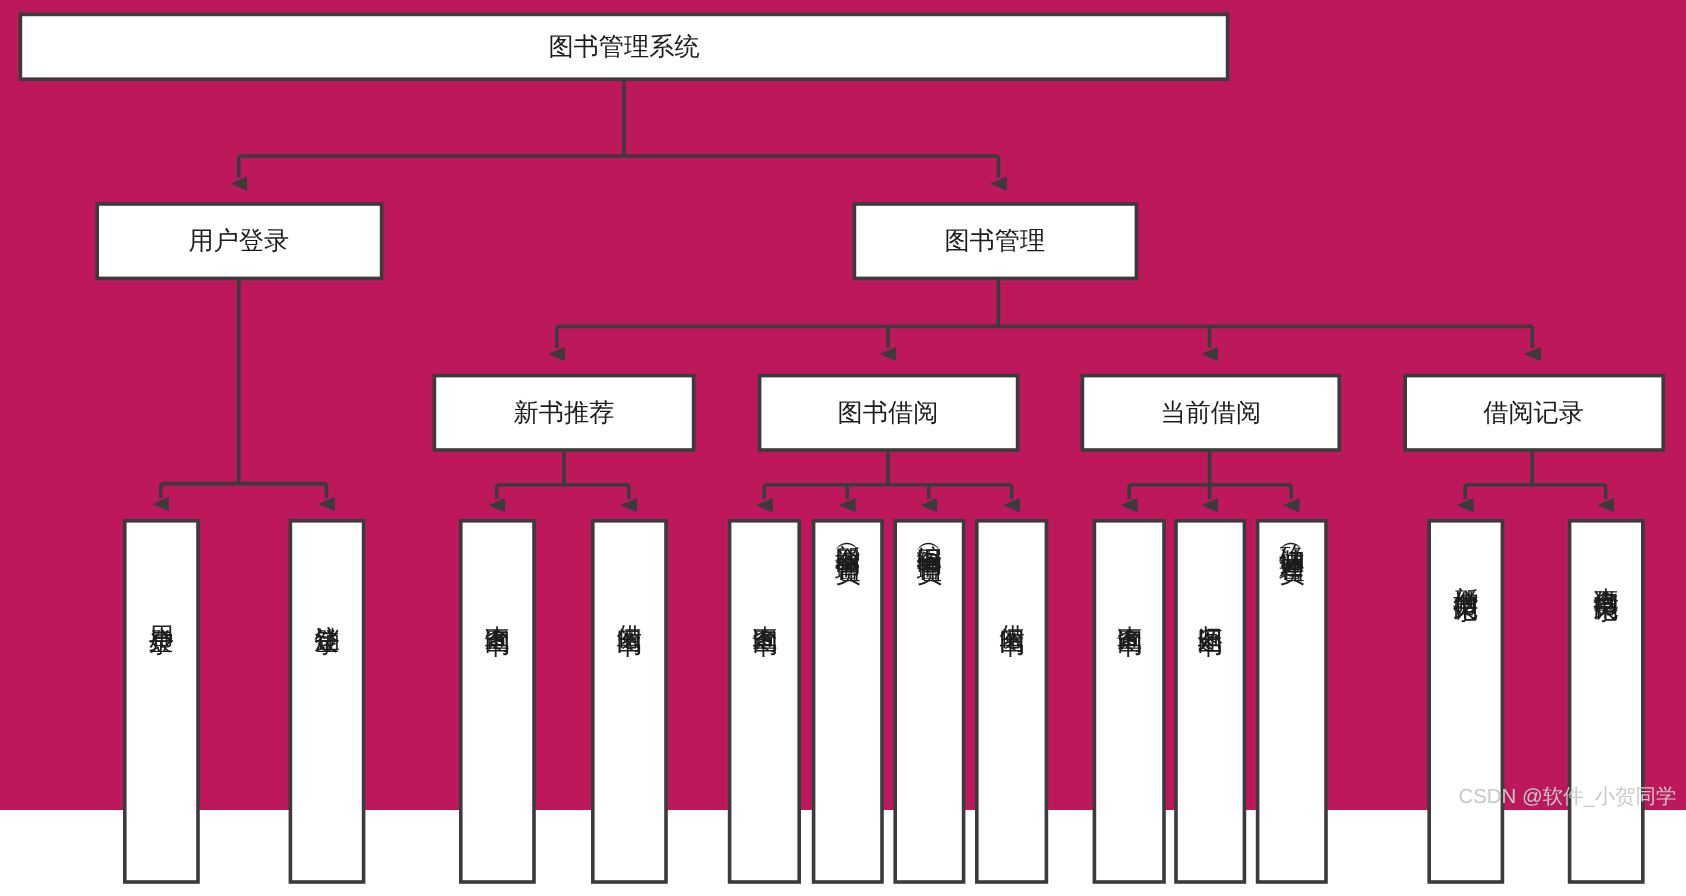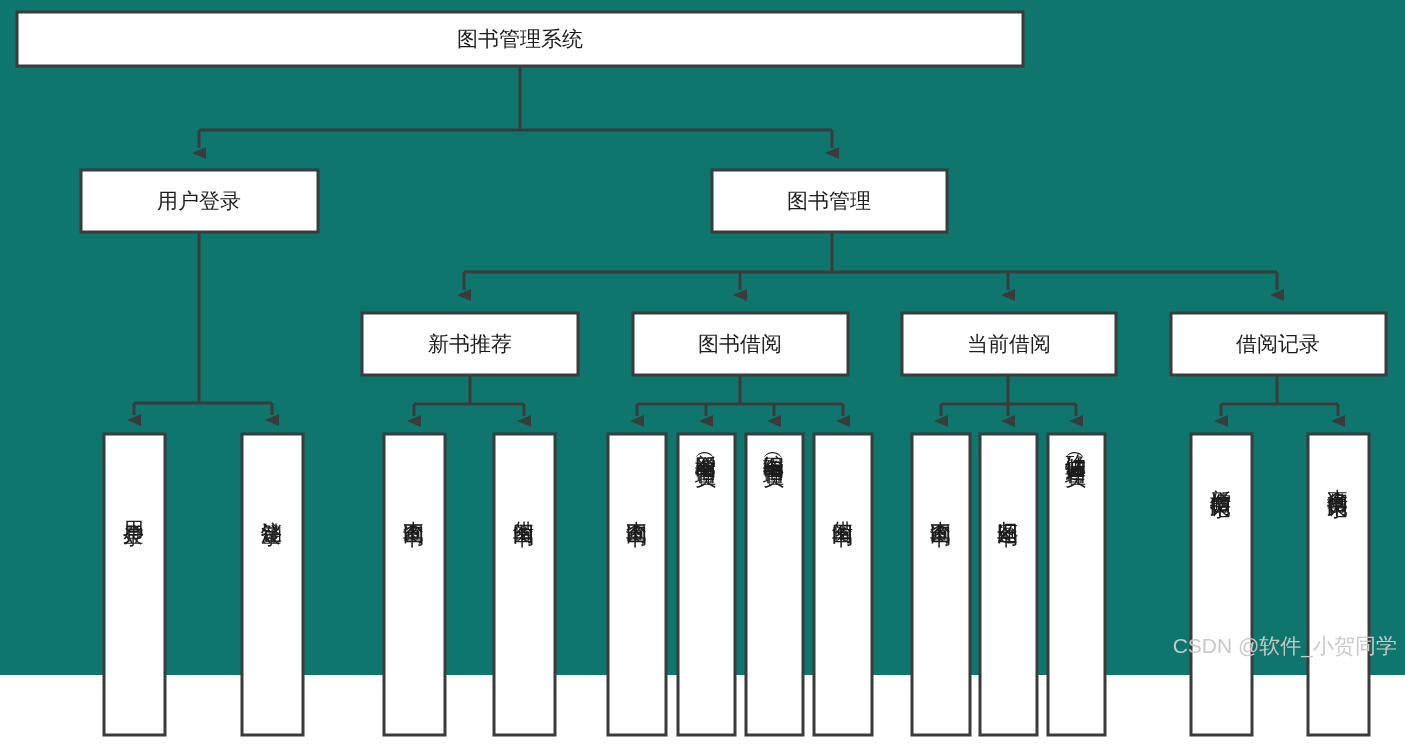--- a/index.html
+++ b/index.html
@@ -1,28 +1,28 @@
 <!DOCTYPE html>
 <html><head>
 <meta charset="utf-8">
 <style>
   html,body{margin:0;padding:0;background:#ffffff;}
   body{width:1405px;height:747px;overflow:hidden;
        font-family:"Liberation Sans","DejaVu Sans",sans-serif;}
-  #stage{position:relative;width:1405px;height:675px;background:#0f766e;}
+  #stage{position:relative;width:1405px;height:675px;background:#be185d;}
   svg#diagram{position:absolute;left:0;top:0;width:1405px;height:747px;}
   .node-rect{fill:#ffffff;stroke:#3b3b3b;stroke-width:3;}
   .link{stroke:#3b3b3b;stroke-width:3;fill:none;}
   .arrow-head{fill:#3b3b3b;}
   .node-label{font-family:"Liberation Sans","DejaVu Sans",sans-serif;
        font-size:21px;fill:#1c1c1c;text-anchor:middle;dominant-baseline:middle;}
   .node-label-v{font-family:"Liberation Sans","DejaVu Sans",sans-serif;
        font-size:21px;fill:#1c1c1c;text-anchor:middle;writing-mode:vertical-rl;
        letter-spacing:2px;}
-  .watermark{position:absolute;right:8px;bottom:15px;font-size:21px;color:#c8c8c8;
+  .watermark{position:absolute;right:8px;bottom:0;font-size:17px;color:#c8c8c8;
        font-family:"Liberation Sans","DejaVu Sans",sans-serif;white-space:nowrap;}
 </style>
 </head>
 <body>
 
 <div id="stage">
 
   <svg id="diagram" viewBox="0 0 1405 747">
 
     <defs>

